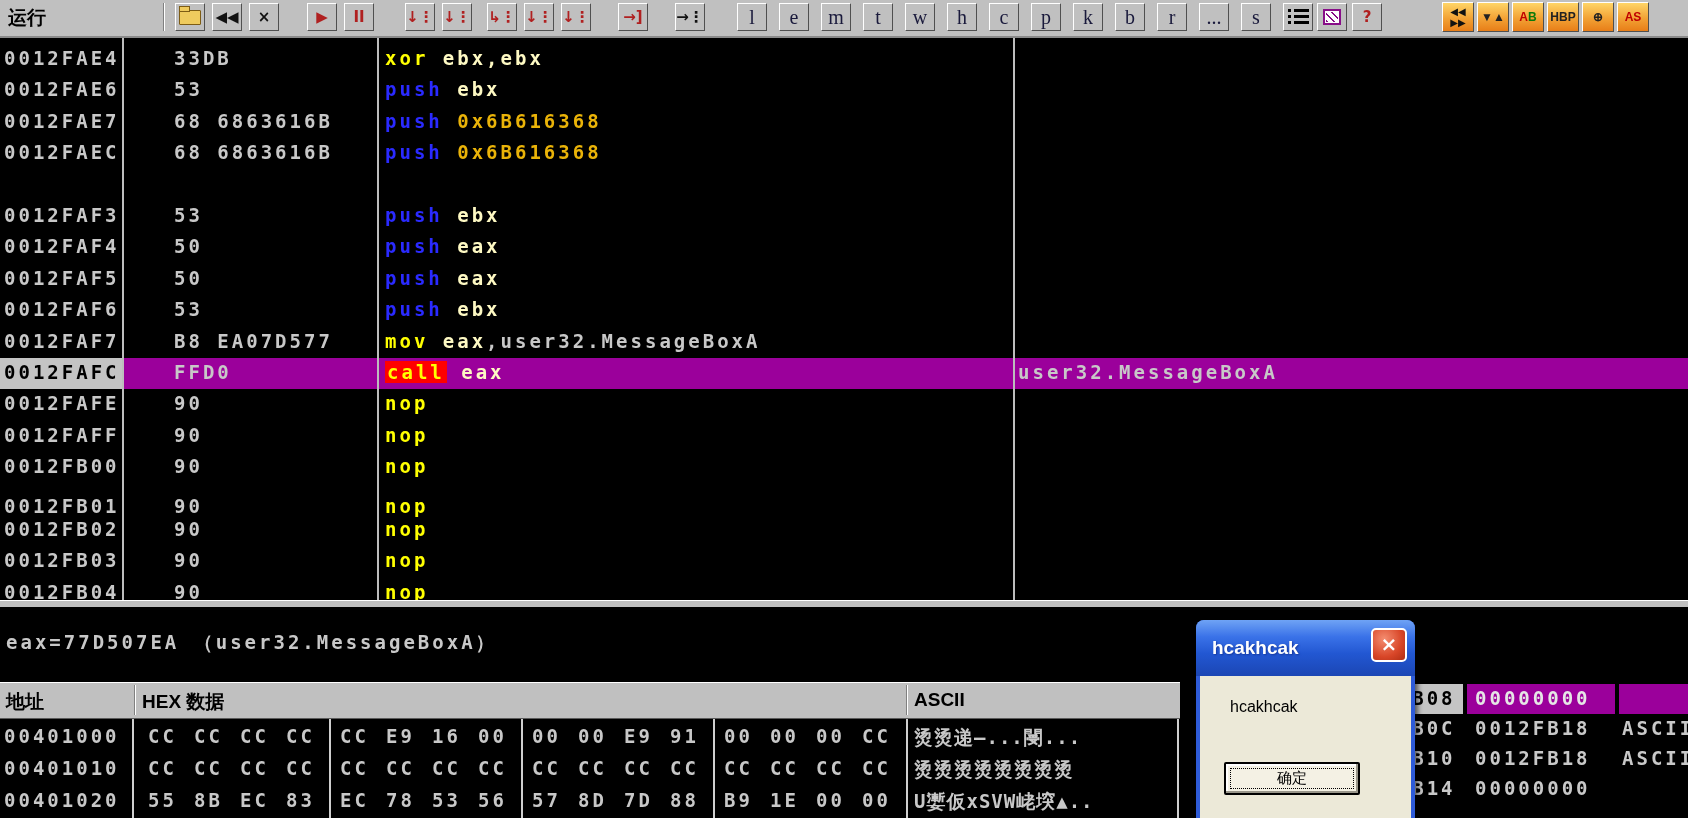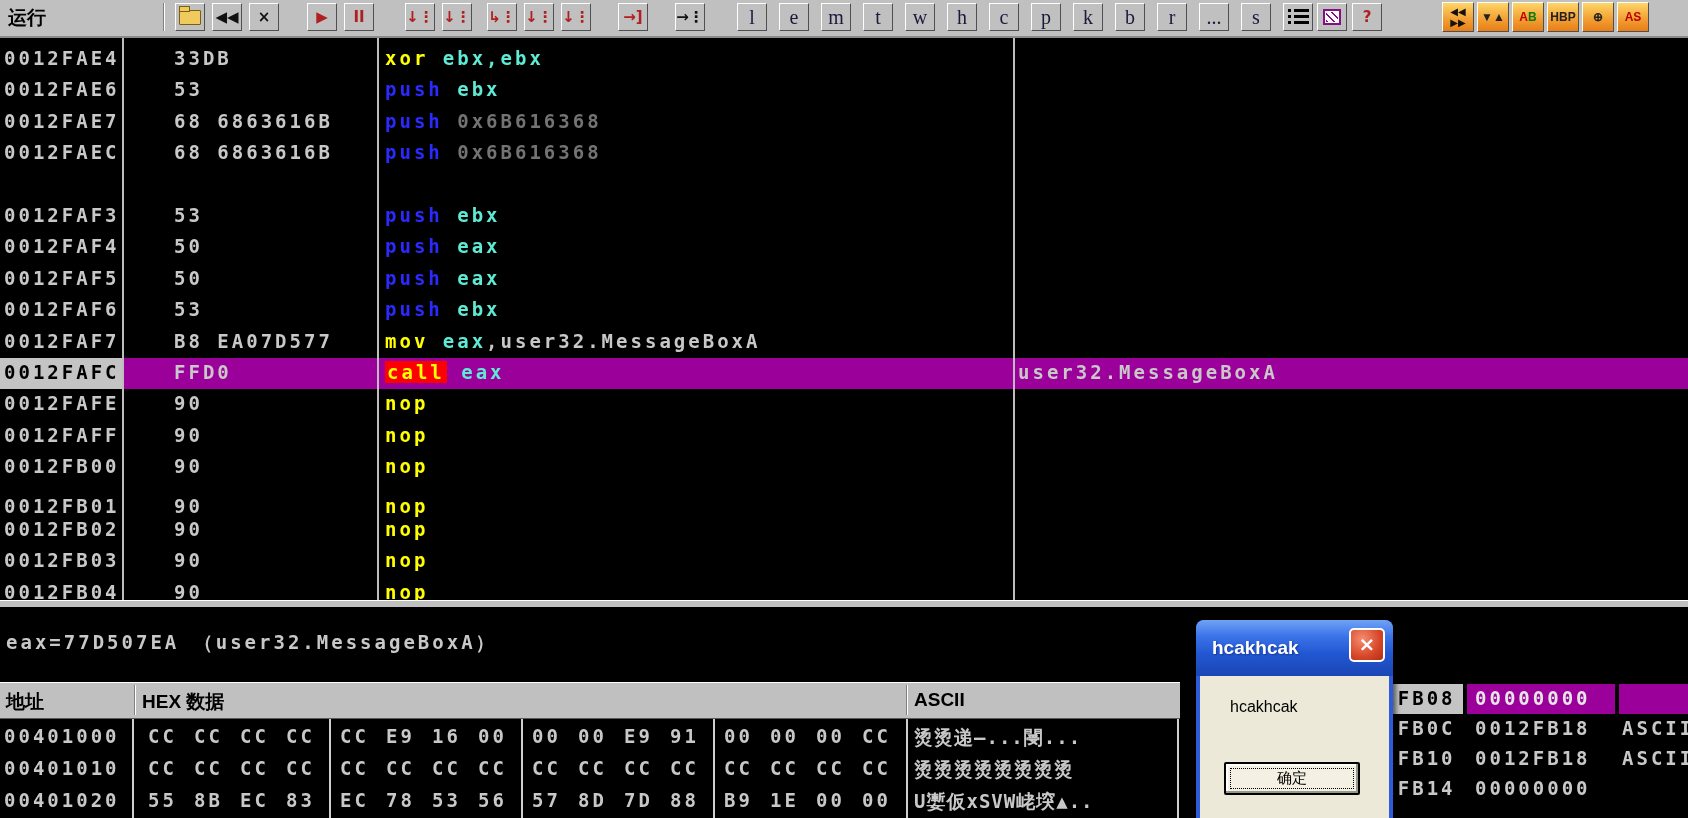--- a/index.html
+++ b/index.html
@@ -31,22 +31,22 @@
   .disasm{position:absolute;left:0;top:38px;width:1688px;height:562px;background:#000;overflow:hidden;}
   .vline{position:absolute;top:0;bottom:0;width:2px;background:#BDBDBD;z-index:5;}
   .drow{position:absolute;left:0;width:1688px;height:31px;font:bold 19px "DejaVu Sans Mono",monospace;
         letter-spacing:3px;color:#C8C8C8;white-space:pre;}
   .drow.hl{background:#9B009B;}
   .d-addr{position:absolute;left:0;top:0;width:122px;height:31px;padding:3px 0 0 4px;box-sizing:border-box;}
   .drow.hl .d-addr{background:#C4C4C4;color:#000;}
   .d-bytes{position:absolute;left:174px;top:3px;}
   .d-text{position:absolute;left:385px;top:3px;}
   .d-cmt{position:absolute;left:1018px;top:3px;}
-  .tk-mn{color:#FFFF00;} .tk-pu{color:#2A2AFF;} .tk-reg{color:#5eead4;}
-  .tk-imm{color:#737373;} .tk-txt{color:#C8C8C8;}
+  .tk-mn{color:#FFFF00;} .tk-pu{color:#2A2AFF;} .tk-reg{color:#fef9c3;}
+  .tk-imm{color:#eab308;} .tk-txt{color:#C8C8C8;}
   .tk-call{background:#FF0000;color:#FFFF00;padding:0 2px;}
   
   .hdiv{position:absolute;left:0;top:600px;width:1688px;height:7px;background:#C0C0C0;border-top:1px solid #fff;box-sizing:border-box;}
   .infopane{position:absolute;left:0;top:607px;width:1688px;height:75px;background:#000;}
   .info-line{position:absolute;left:6px;top:8px;font:bold 19px "DejaVu Sans Mono",monospace;letter-spacing:3px;color:#C8C8C8;white-space:pre;margin-top:15px;}
   
   .dump{position:absolute;left:0;top:682px;width:1180px;height:136px;background:#000;}
   .dump-header{position:absolute;left:0;top:0;width:1180px;height:37px;background:#C0C0C0;
                border-top:1px solid #fff;border-bottom:1px solid #5a5a5a;box-sizing:border-box;
                font:bold 19px "Liberation Sans",sans-serif;color:#000;}
@@ -62,21 +62,21 @@
   
   .stack{position:absolute;left:1200px;top:684px;width:488px;height:134px;background:transparent;overflow:hidden;}
   .srow{position:absolute;left:0;width:488px;height:30px;font:bold 19px "DejaVu Sans Mono",monospace;
         letter-spacing:3px;color:#C8C8C8;white-space:pre;}
   .s-addr{position:absolute;left:140px;top:3px;width:123px;height:30px;box-sizing:border-box;padding-top:0;}
   .srow.sel .s-addr{background:#C4C4C4;color:#000;top:0;padding-top:3px;}
   .s-val{position:absolute;left:267px;top:0;width:148px;height:30px;padding:3px 0 0 8px;box-sizing:border-box;}
   .s-cmt{position:absolute;left:419px;top:0;width:69px;height:30px;padding:3px 0 0 3px;box-sizing:border-box;overflow:hidden;}
   .srow.sel .s-val,.srow.sel .s-cmt{background:#9B009B;color:#E6E6E6;}
   
-  .dlg{position:absolute;left:1196px;top:620px;width:197px;height:198px;z-index:50;
+  .dlg{position:absolute;left:1196px;top:620px;width:219px;height:198px;z-index:50;
        border-radius:8px 8px 0 0;background:#2E5BD8;box-shadow:3px 3px 5px rgba(0,0,0,.55);}
   .dlg-title{position:absolute;left:0;top:0;right:0;height:56px;border-radius:8px 8px 0 0;
              background:linear-gradient(180deg,#6FA3F5 0%,#3A72E8 30%,#2257D2 60%,#1B46B4 100%);
              display:flex;align-items:center;}
   .dlg-title-text{padding-left:16px;font:bold 19px "Liberation Sans",sans-serif;color:#fff;
                   text-shadow:1px 1px 2px #16379B;}
   .dlg-close{position:absolute;right:8px;top:8px;width:36px;height:34px;border-radius:5px;
              background:radial-gradient(circle at 35% 30%,#F48D70,#D84628 60%,#B02E14);
              border:2px solid #fff;box-sizing:border-box;display:flex;align-items:center;justify-content:center;}
   .dlg-close .x{font:bold 20px "DejaVu Sans",sans-serif;color:#fff;line-height:1;margin-top:-2px;}

